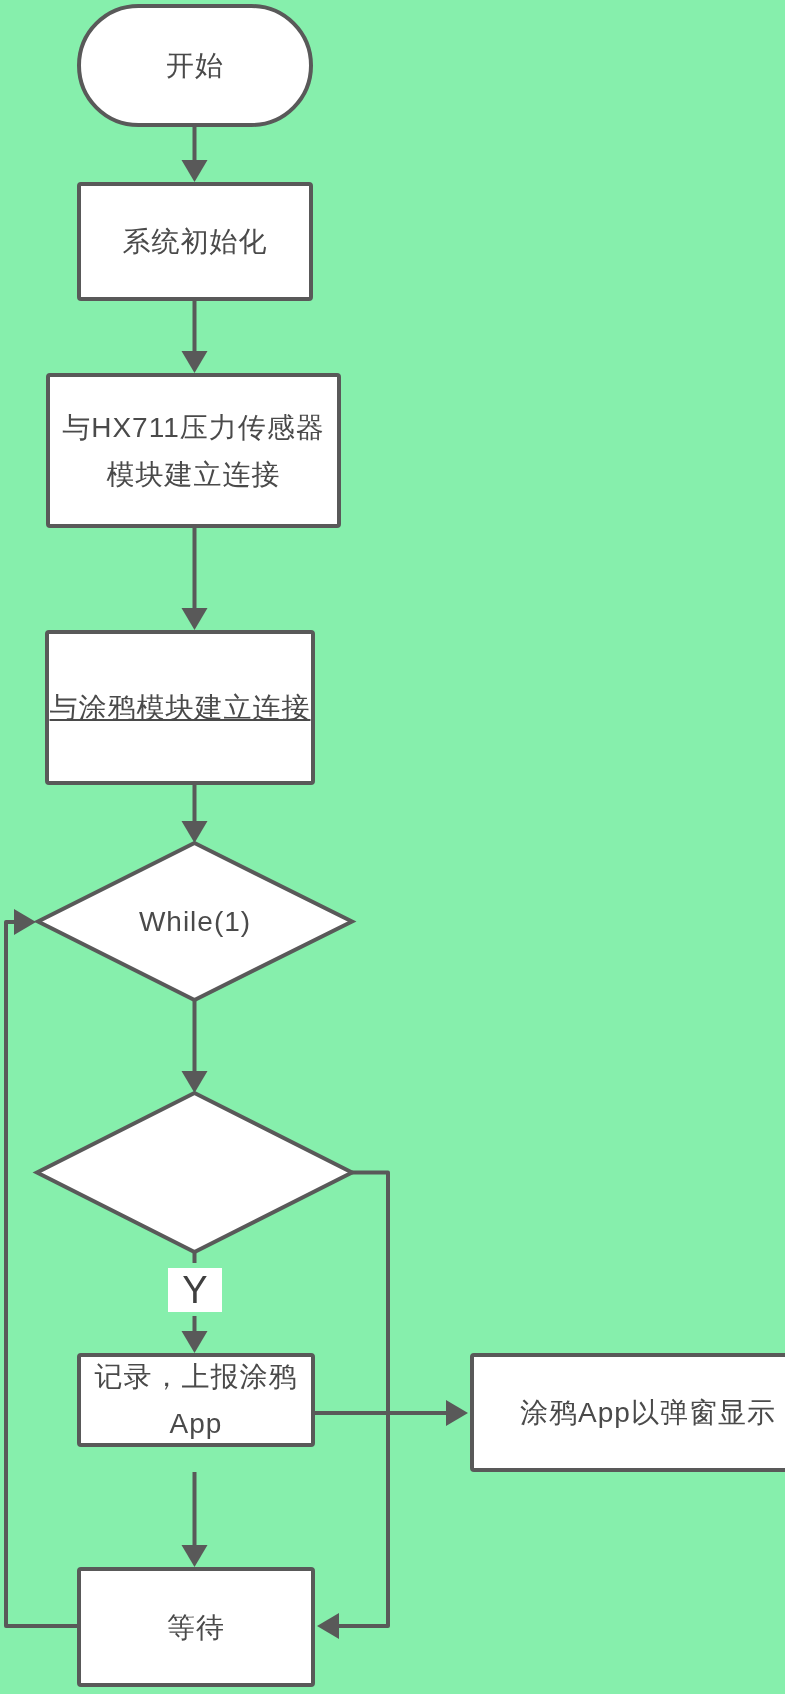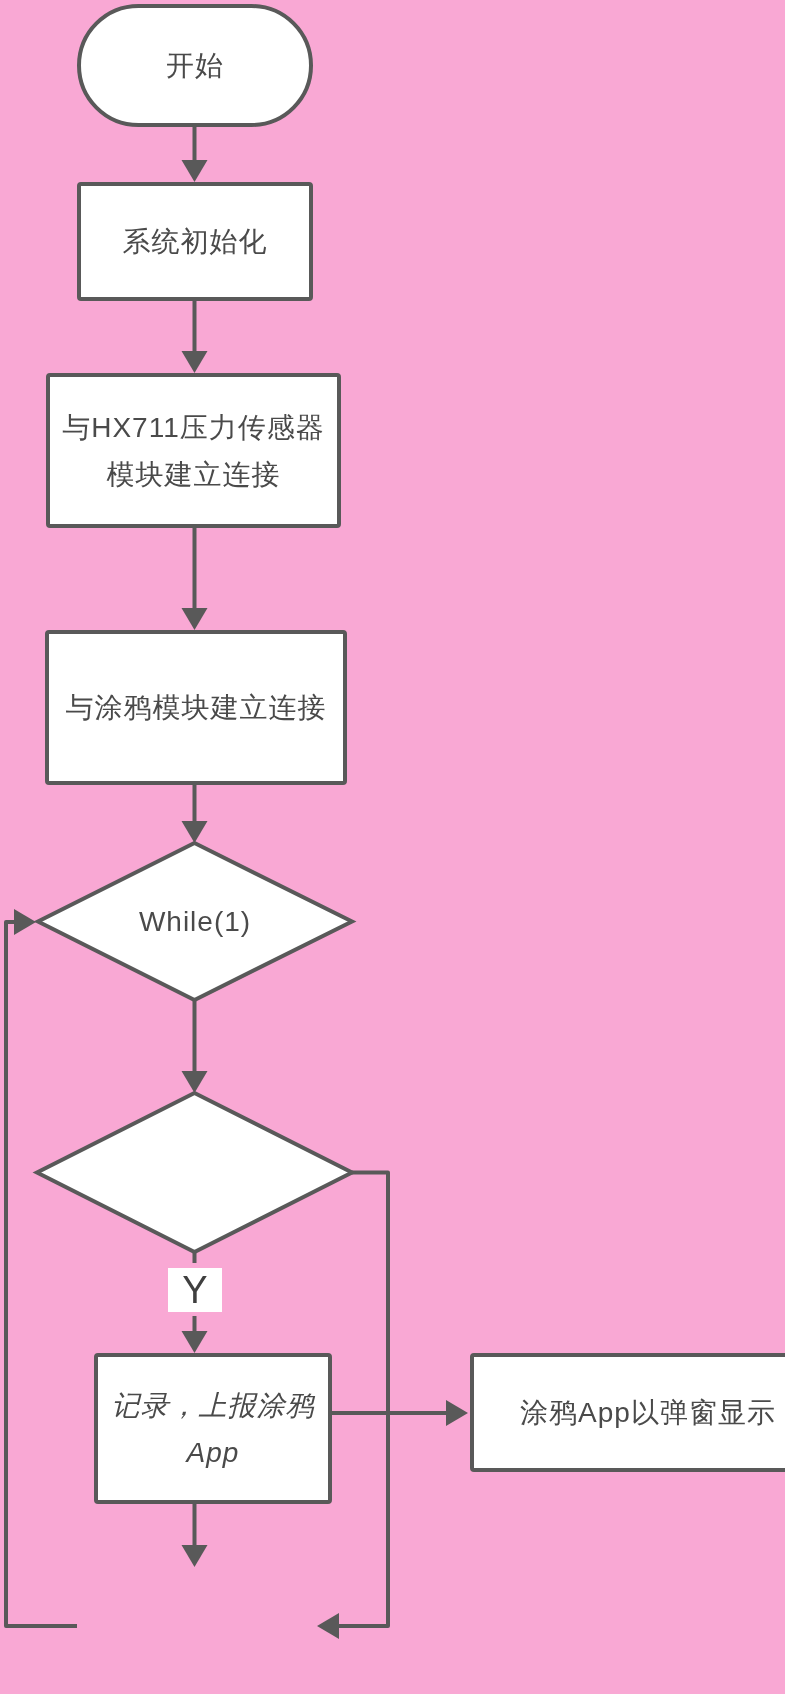--- a/index.html
+++ b/index.html
@@ -1,20 +1,20 @@
 <!DOCTYPE html>
 <html><head>
 <meta charset="utf-8">
 <style>
   html, body { margin: 0; padding: 0; background: #ffffff; }
   .canvas {
     position: relative;
     width: 785px;
     height: 1694px;
-    background: #f9a8d4;
+    background: #86efac;
     font-family: "Liberation Sans", "DejaVu Sans", sans-serif;
     color: #4a4a4a;
     overflow: hidden;
   }
   .layer { position: absolute; left: 0; top: 0; }
   .node {
     position: absolute;
     box-sizing: border-box;
     border: 4px solid #595959;
     border-radius: 4px;
@@ -101,34 +101,37 @@
 
   <div class="node" style="left:77px; top:182px; width:236px; height:119px;text-align:right;">
     <div>系统初始化</div>
   </div>
 
   <div class="node" style="left:46px; top:373px; width:295px; height:155px;">
     <div>与HX711压力传感器</div>
     <div>模块建立连接</div>
   </div>
 
-  <div class="node" style="left:45px; top:630px; width:302px; height:155px;">
+  <div class="node" style="left:45px; top:630px; width:270px; height:155px;text-decoration:underline;">
     <div>与涂鸦模块建立连接</div>
   </div>
 
   <div class="dlabel" style="left:38px; top:843px; width:314px; height:157px;">
     <div>While(1)</div>
   </div>
 
 
   <div class="edge-label" style="left:168px; top:1268px; width:54px; height:44px;">Y</div>
 
-  <div class="node" style="left:94px; top:1353px; width:238px; height:151px;font-style:italic;">
+  <div class="node" style="left:77px; top:1353px; width:238px; height:94px;">
     <div>记录，上报涂鸦</div>
     <div>App</div>
   </div>
 
   <div class="node" style="left:470px; top:1353px; width:356px; height:119px;">
     <div>涂鸦App以弹窗显示</div>
   </div>
 
+  <div class="node" style="left:77px; top:1567px; width:238px; height:120px;">
+    <div>等待</div>
+  </div>
 
 </div>
 
 </body></html>

